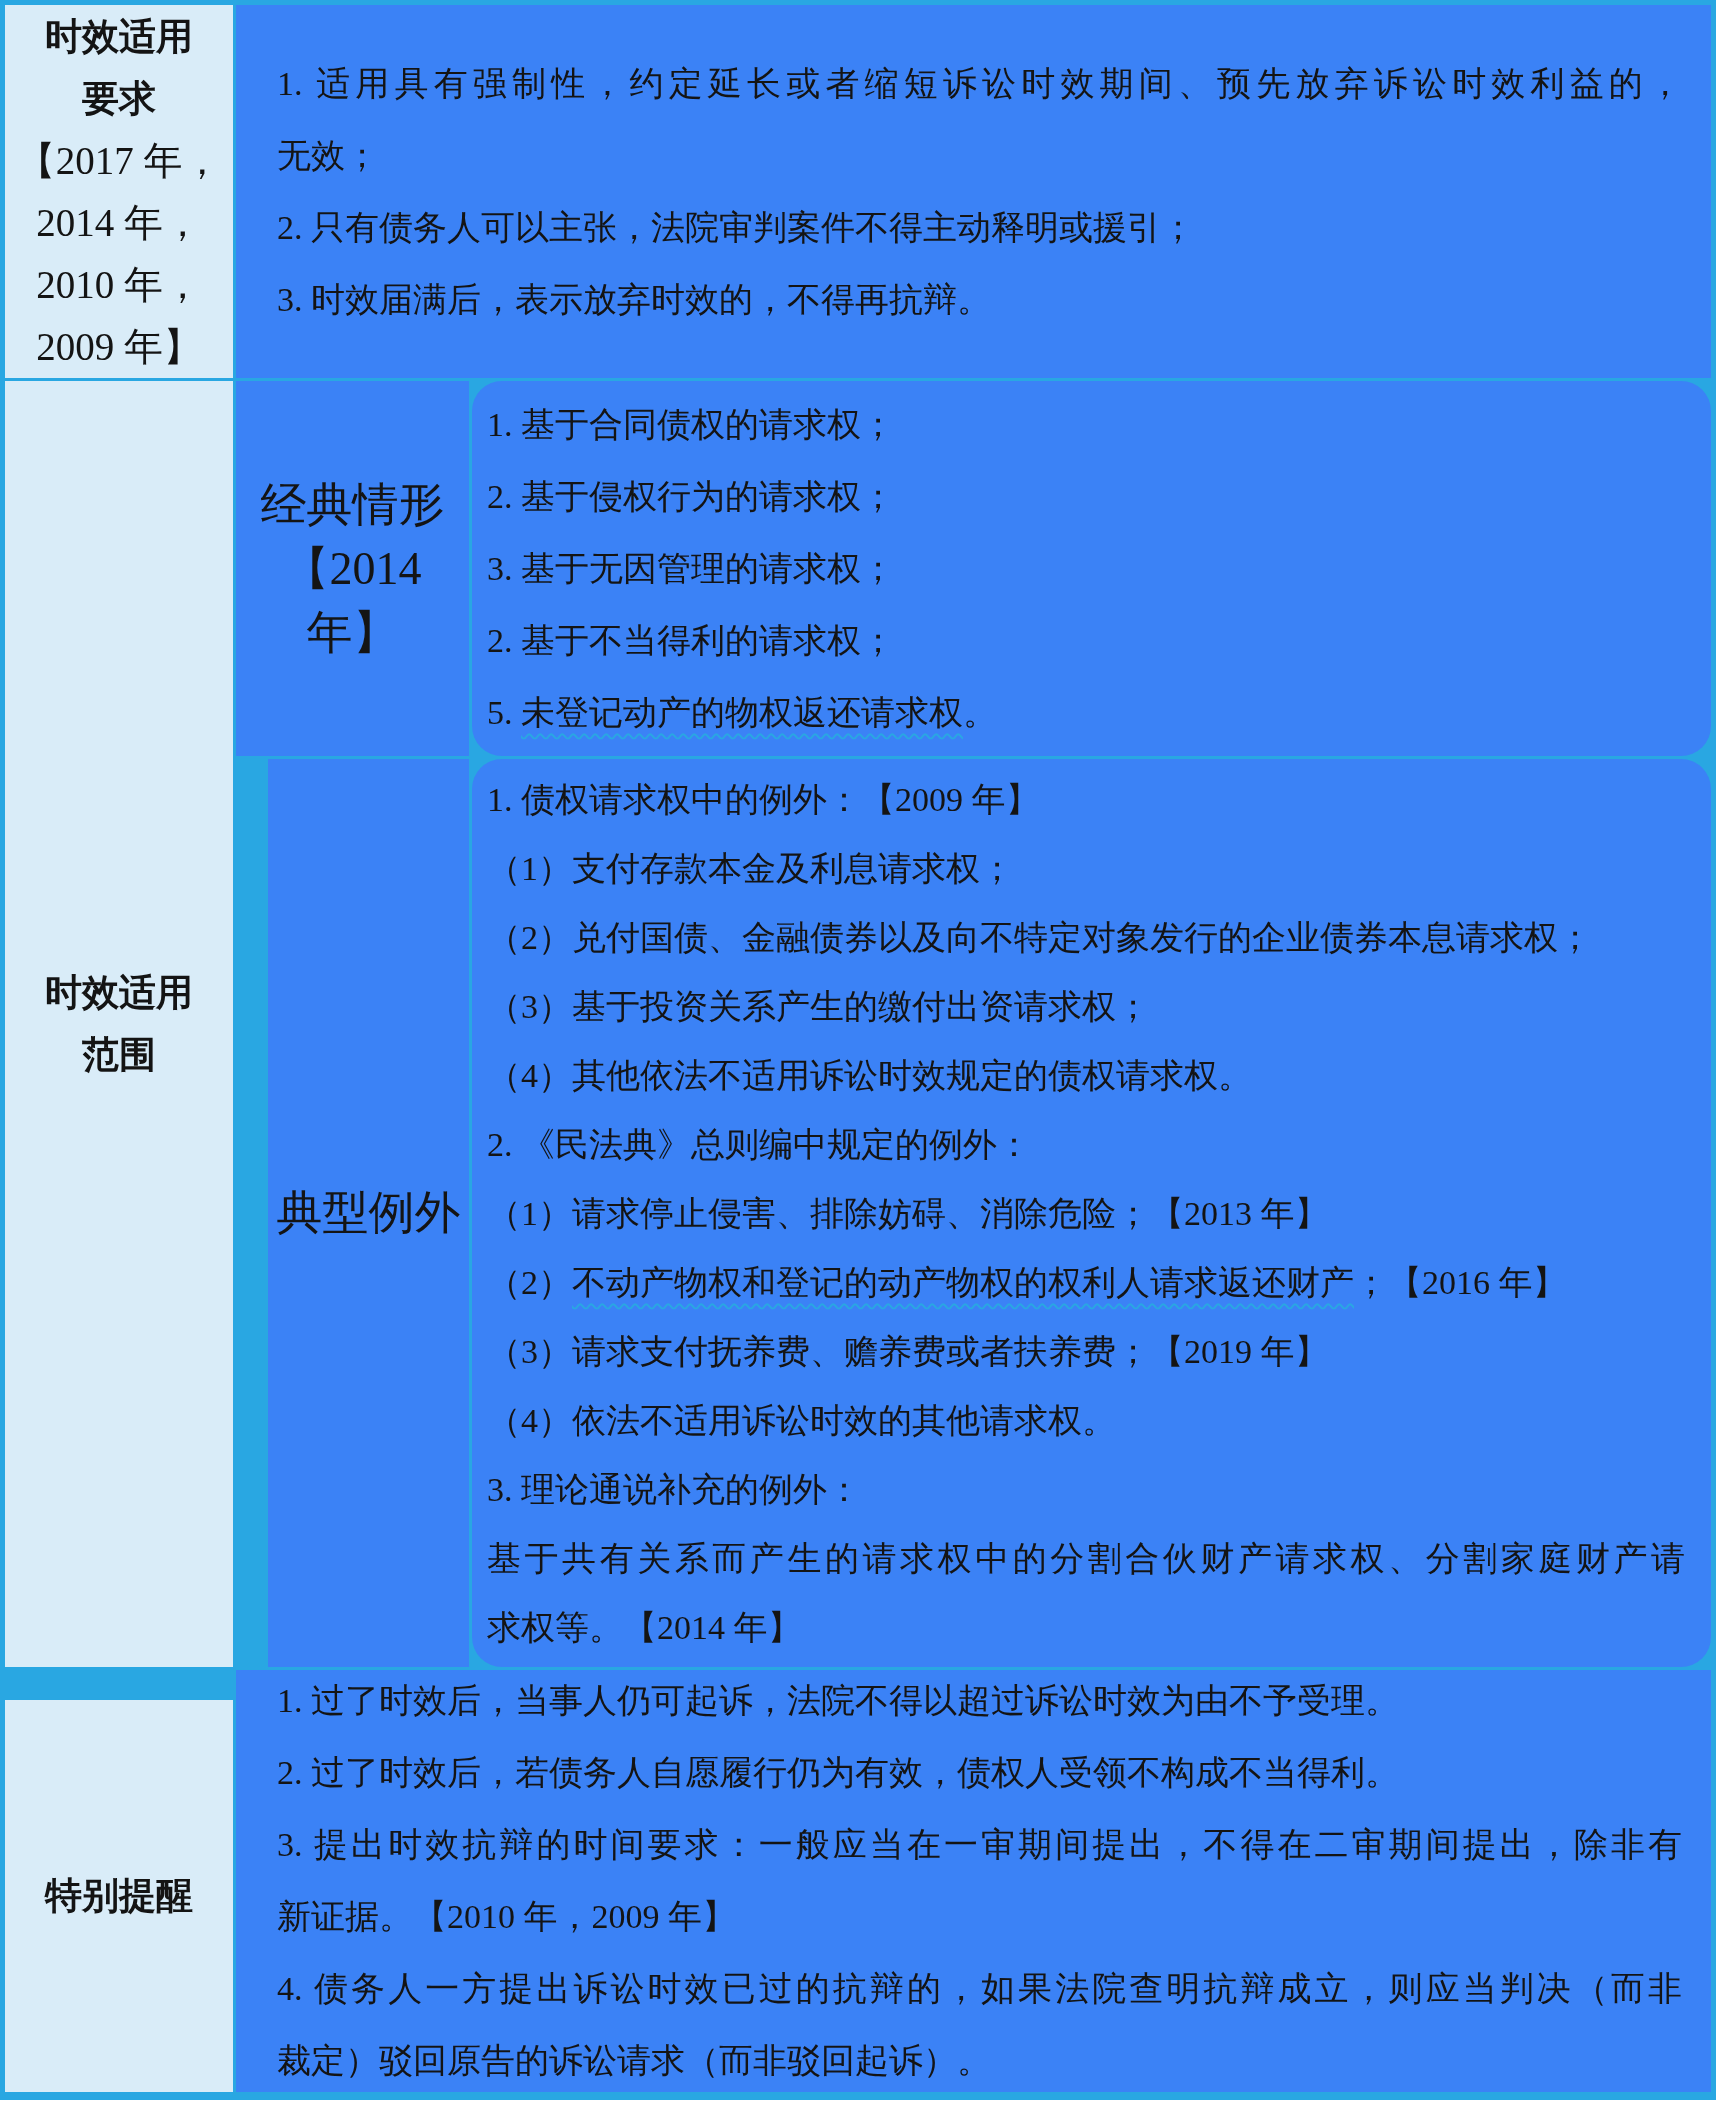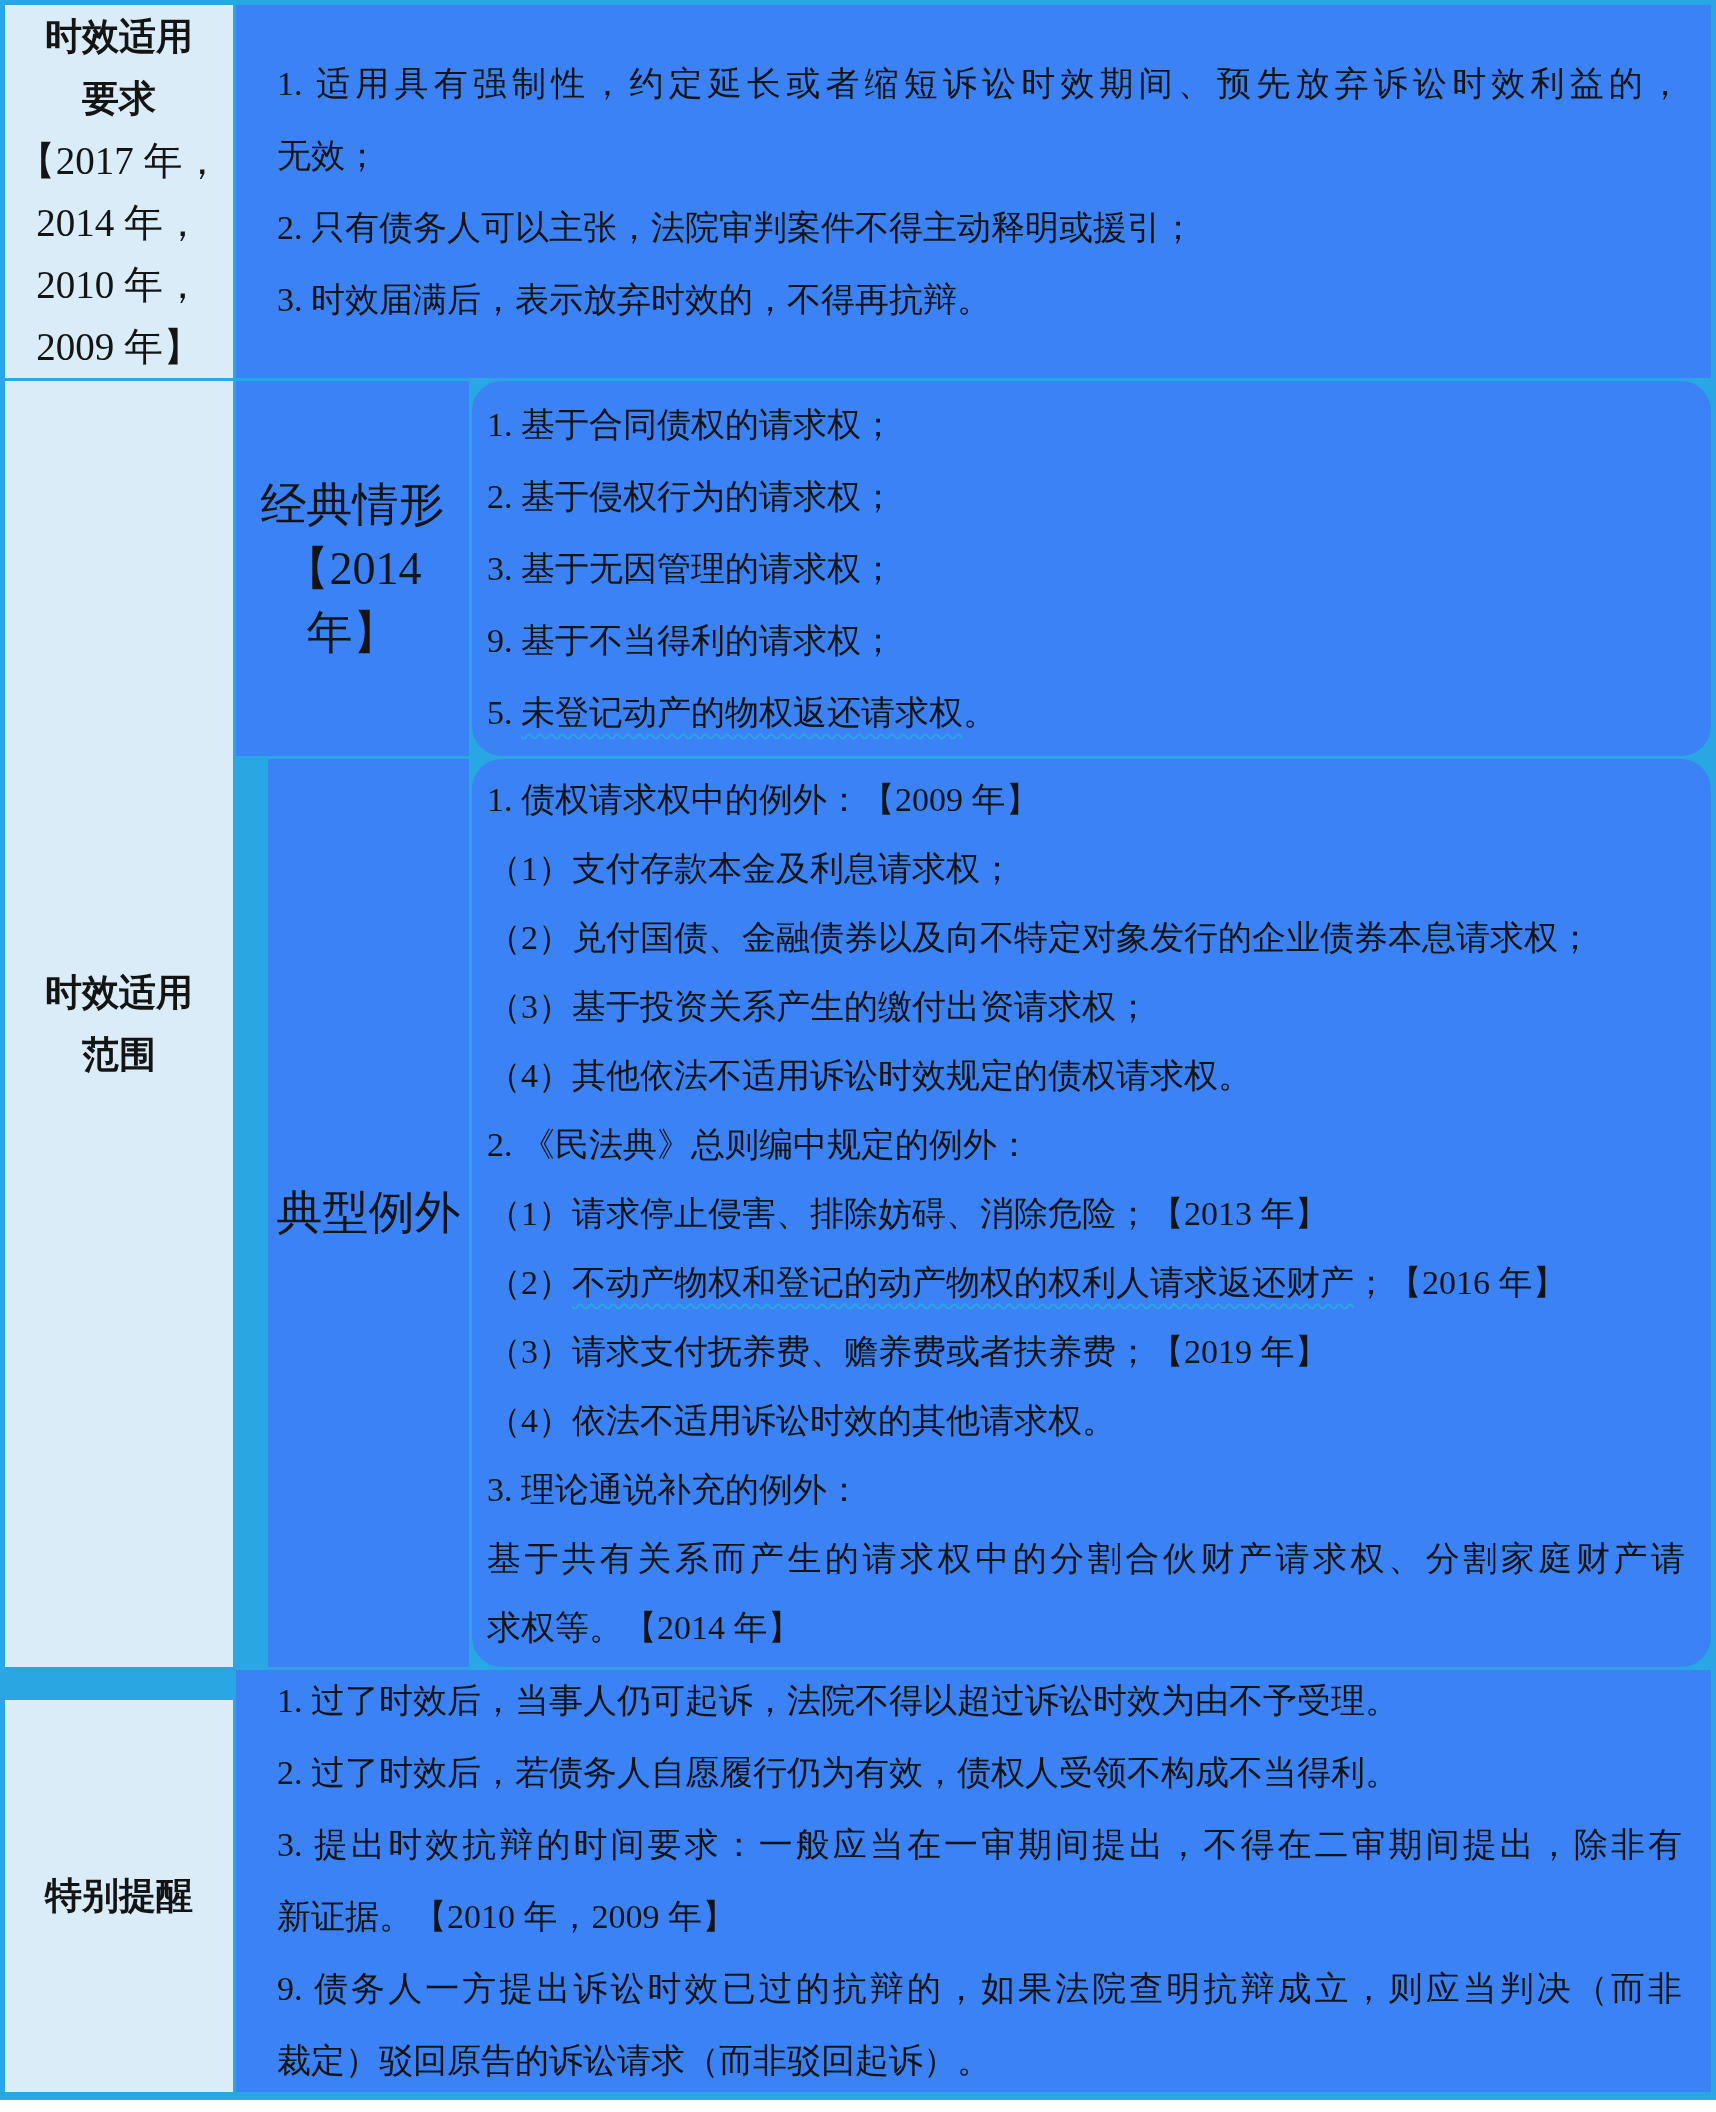--- a/index.html
+++ b/index.html
@@ -81,21 +81,21 @@
 
   <div class="cell sub1lbl">
     <div class="sublbl-line">经典情形</div>
     <div class="sublbl-line">【2014 年】</div>
   </div>
 
   <div class="cell sub1body sub-pad">
     <div class="ln">1. 基于合同债权的请求权；</div>
     <div class="ln">2. 基于侵权行为的请求权；</div>
     <div class="ln">3. 基于无因管理的请求权；</div>
-    <div class="ln">9. 基于不当得利的请求权；</div>
+    <div class="ln">2. 基于不当得利的请求权；</div>
     <div class="ln"><span>5. </span><span class="wavy">未登记动产的物权返还请求权</span><span>。</span></div>
   </div>
 
   <div class="cell sub2lbl">
     <div class="sublbl-line">典型例外</div>
   </div>
 
   <div class="cell sub2body sub-pad">
     <div class="ln">1. 债权请求权中的例外：【2009 年】</div>
     <div class="ln">（1）支付存款本金及利息请求权；</div>
@@ -114,17 +114,17 @@
 
   <div class="cell bluehd c1r4">
     <div class="hdt">特别提醒</div>
   </div>
 
   <div class="cell r4body body-pad">
     <div class="ln">1. 过了时效后，当事人仍可起诉，法院不得以超过诉讼时效为由不予受理。</div>
     <div class="ln">2. 过了时效后，若债务人自愿履行仍为有效，债权人受领不构成不当得利。</div>
     <div class="ln stretch">3. 提出时效抗辩的时间要求：一般应当在一审期间提出，不得在二审期间提出，除非有</div>
     <div class="ln">新证据。【2010 年，2009 年】</div>
-    <div class="ln stretch">9. 债务人一方提出诉讼时效已过的抗辩的，如果法院查明抗辩成立，则应当判决（而非</div>
+    <div class="ln stretch">4. 债务人一方提出诉讼时效已过的抗辩的，如果法院查明抗辩成立，则应当判决（而非</div>
     <div class="ln">裁定）驳回原告的诉讼请求（而非驳回起诉）。</div>
   </div>
 
 </div>
 
 </body></html>

